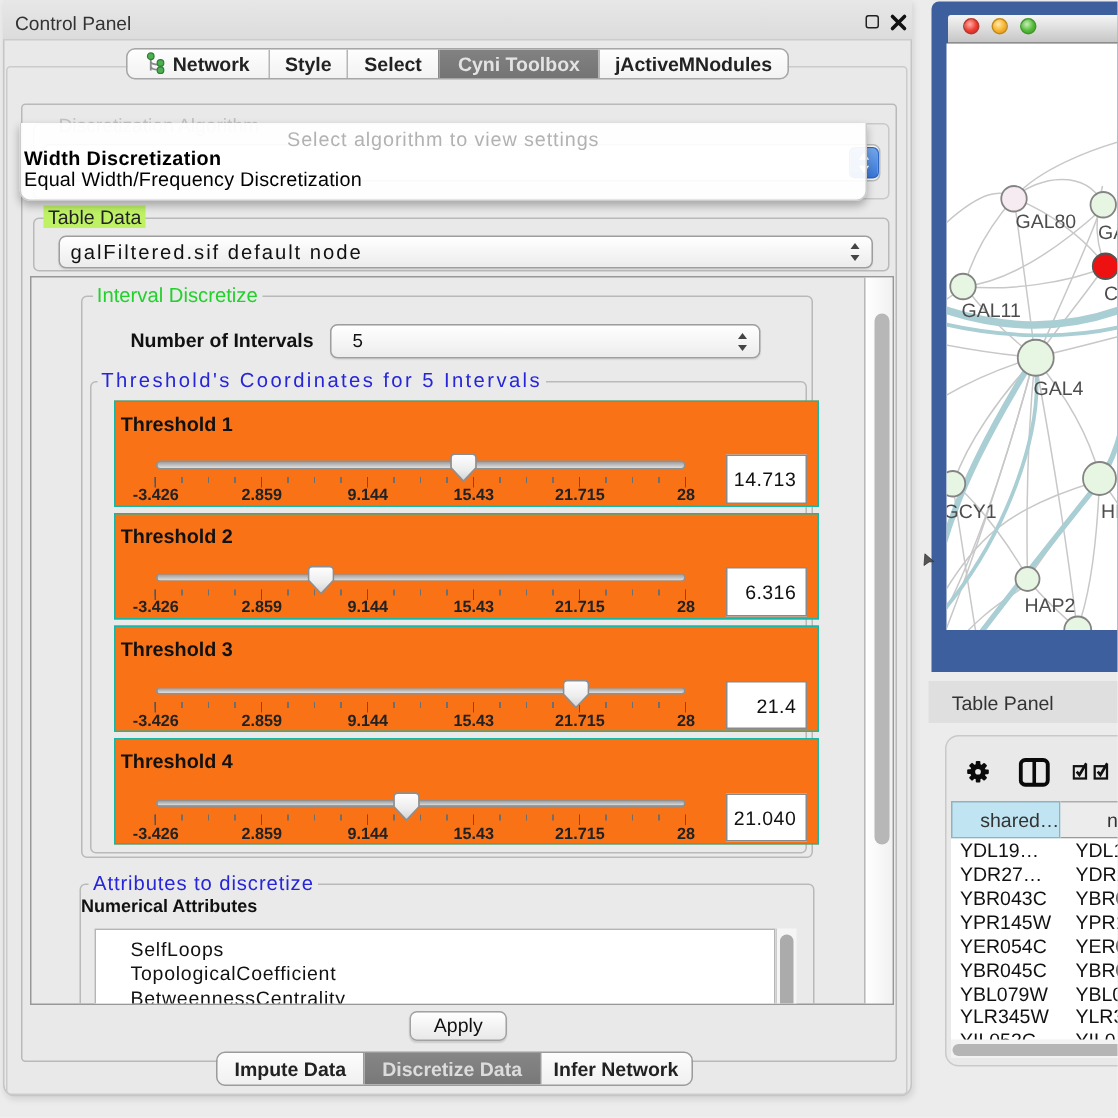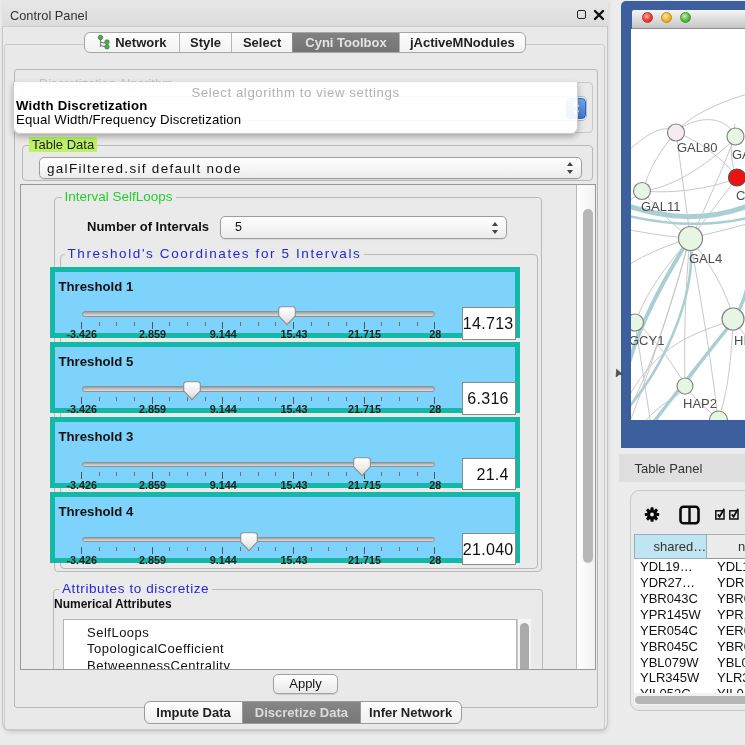--- a/index.html
+++ b/index.html
@@ -23,28 +23,28 @@
 .combo{border:1px solid #9e9e9e;border-radius:5px;background:linear-gradient(#ffffff,#ececec);font-size:12.5px;color:#111;box-shadow:0 1px 1px rgba(0,0,0,.08);}
 .combo .txt{position:absolute;left:7px;top:48%;transform:translateY(-50%);}
 .arr{position:absolute;right:7px;top:50%;width:7px;height:12px;transform:translateY(-50%);}
 .arr:before{content:"";position:absolute;left:0;top:0;border-left:3.5px solid transparent;border-right:3.5px solid transparent;border-bottom:4.5px solid #444;}
 .arr:after{content:"";position:absolute;left:0;bottom:0;border-left:3.5px solid transparent;border-right:3.5px solid transparent;border-top:4.5px solid #444;}
 
 #scrollpane{left:19.5px;top:184px;width:576px;height:485.5px;border:1px solid #989898;background:#eaeaea;overflow:hidden;}
 #vsb{position:absolute;right:0;top:0;width:19px;height:100%;background:linear-gradient(to right,#ffffff,#f1f1f1);border-left:1px solid #b9b9b9;}
 #vsbthumb{position:absolute;left:562.5px;top:24px;width:9.5px;height:354px;border-radius:5px;background:#b7b7b7;}
 
-.tbox{position:absolute;left:29px;width:470.5px;height:71px;border:5px solid #14b8a6;background:#7dd3fc;}
+.tbox{position:absolute;left:55px;width:470.5px;height:71px;border:1px solid #14b8a6;background:#f97316;}
 .tttl{position:absolute;left:4px;top:7px;font-size:13.2px;font-weight:bold;color:#111;}
 .track{position:absolute;left:27.5px;top:39.5px;width:352.5px;height:5.5px;border:1px solid #909090;border-radius:3px;background:linear-gradient(#9f9f9f,#e0e0e0);}
 .thumb{position:absolute;top:34.8px;width:18px;height:20px;}
 .tmin{position:absolute;left:26.8px;top:50px;width:356px;height:4.2px;background:repeating-linear-gradient(to right,#6e6e6e 0,#6e6e6e 1px,transparent 1px,transparent 17.675px);}
 .tmaj{position:absolute;left:26.8px;top:50px;width:356px;height:7.2px;background:repeating-linear-gradient(to right,#555 0,#555 1px,transparent 1px,transparent 70.7px);}
 .tlab{position:absolute;top:56.5px;width:70px;text-align:center;font-size:10.8px;font-weight:bold;color:#222;}
-.tval{position:absolute;left:407.3px;top:35.5px;width:54px;height:32.5px;border:1px solid #8a8a8a;background:#fff;font-size:16px;letter-spacing:0.3px;color:#111;text-align:right;line-height:31px;padding-right:6px;}
+.tval{position:absolute;left:407.3px;top:35.5px;width:54px;height:32.5px;border:1px solid #8a8a8a;background:#fff;font-size:13px;letter-spacing:0.3px;color:#111;text-align:right;line-height:31px;padding-right:6px;}
 
 #attrlist{position:absolute;left:42.5px;top:433.5px;width:454px;height:70px;background:#fff;border:1px solid #b5b5b5;font-size:13px;letter-spacing:0.5px;color:#111;}
 #attrlist div{padding-left:23px;height:16.8px;line-height:16.8px;}
 
 #apply{left:273px;top:674px;width:65px;height:19.5px;border:1px solid #a2a2a2;border-radius:5px;background:linear-gradient(#ffffff,#e8e8e8);font-size:13px;color:#111;text-align:center;line-height:18px;box-shadow:0 1px 1px rgba(0,0,0,.12);}
 
 #bottabs{left:144px;top:700.5px;width:317.5px;height:23.5px;border:1px solid #9b9b9b;border-radius:6px;background:linear-gradient(#fdfdfd,#f0f0f0);display:flex;font-size:13px;font-weight:bold;color:#222;overflow:hidden;}
 #bottabs .seg{height:100%;display:flex;align-items:center;justify-content:center;border-left:1px solid #9b9b9b;}
 #bottabs .seg:first-child{border-left:none;}
 #bottabs .dark{background:linear-gradient(#868686,#787878);color:#dcdcdc;}
@@ -135,21 +135,21 @@
 <div class="abs grp" style="left:22px;top:144.5px;width:570.5px;height:36.5px;"></div>
 <div class="abs grplab" style="left:29px;top:136.5px;color:#222;font-size:13px;">Table Data</div>
 <div class="abs combo" style="left:39px;top:157px;width:543px;height:22px;">
       <span class="txt" style="font-size:13.5px;letter-spacing:1.3px;">galFiltered.sif default node</span>
       <span class="arr"></span>
     </div>
 
 <div class="abs" id="scrollpane">
 
   <div class="abs grp" style="left:33px;top:12px;width:488px;height:374.5px;"></div>
-  <div class="abs grplab" style="left:41px;top:4px;color:#22d12b;background:#eaeaea;">Interval SelfLoops</div>
+  <div class="abs grplab" style="left:41px;top:4px;color:#22d12b;background:#eaeaea;">Interval Discretize</div>
   <div class="abs" style="left:66.5px;top:33.5px;font-size:13px;font-weight:bold;color:#111;">Number of Intervals</div>
   <div class="abs combo" style="left:199.5px;top:31px;width:287px;height:23px;">
         <span class="txt" style="left:14px;">5</span>
         <span class="arr"></span>
       </div>
   <div class="abs grp" style="left:39px;top:69px;width:478px;height:315px;"></div>
   <div class="abs grplab" style="left:44px;top:61px;color:#2626d8;background:#eaeaea;letter-spacing:1.6px;">Threshold's Coordinates for 5 Intervals</div>
 
   <div class="tbox" style="top:81.5px">
 <div class="tttl">Threshold 1</div>
@@ -161,21 +161,21 @@
         <div class="tlab" style="left:133.7px">9.144</div>
         <div class="tlab" style="left:204.4px">15.43</div>
         <div class="tlab" style="left:275.1px">21.715</div>
         <div class="tlab" style="left:345.8px">28</div>
 <svg class="thumb" style="left:223.5px" width="18" height="20">
           <path d="M3.2,0.7 h11.6 q2.5,0 2.5,2.5 v6.6 l-8.3,8.9 l-8.3,-8.9 v-6.6 q0,-2.5 2.5,-2.5 z" fill="url(#thg)" stroke="#8e8e8e" stroke-width="1.1"></path>
         </svg>
 <div class="tval">14.713</div>
 </div>
 <div class="tbox" style="top:156.7px">
-<div class="tttl">Threshold 5</div>
+<div class="tttl">Threshold 2</div>
 <div class="track"></div>
 <div class="tmin"></div>
         <div class="tmaj"></div>
 <div class="tlab" style="left:-7.7px">-3.426</div>
         <div class="tlab" style="left:63.0px">2.859</div>
         <div class="tlab" style="left:133.7px">9.144</div>
         <div class="tlab" style="left:204.4px">15.43</div>
         <div class="tlab" style="left:275.1px">21.715</div>
         <div class="tlab" style="left:345.8px">28</div>
 <svg class="thumb" style="left:128.5px" width="18" height="20">

